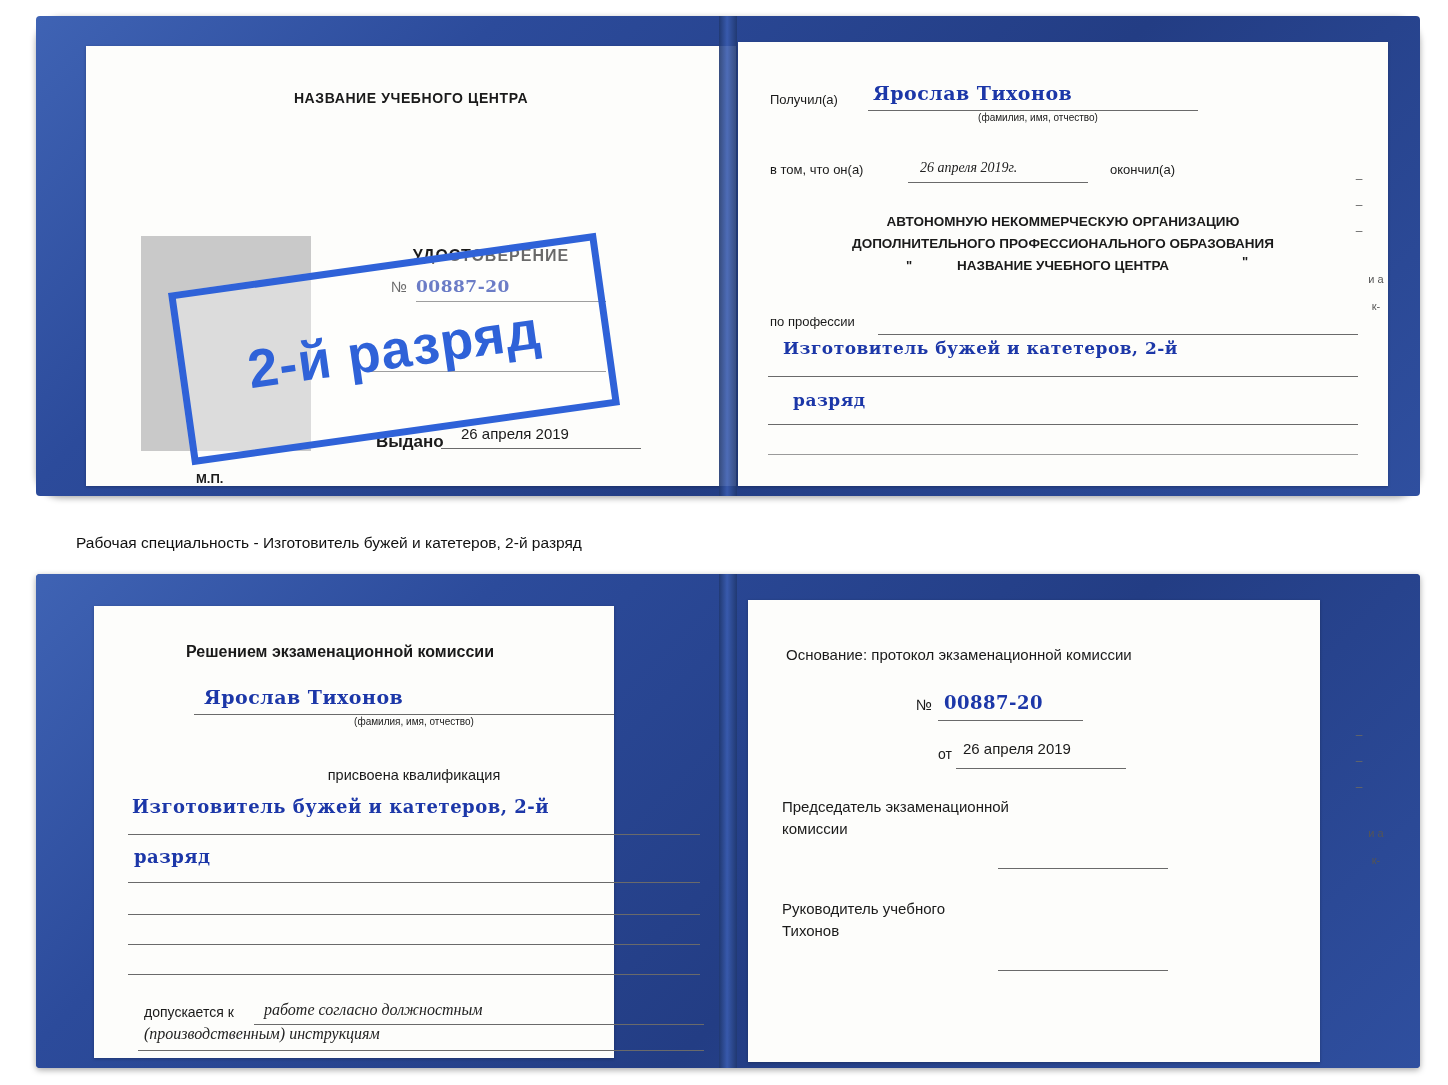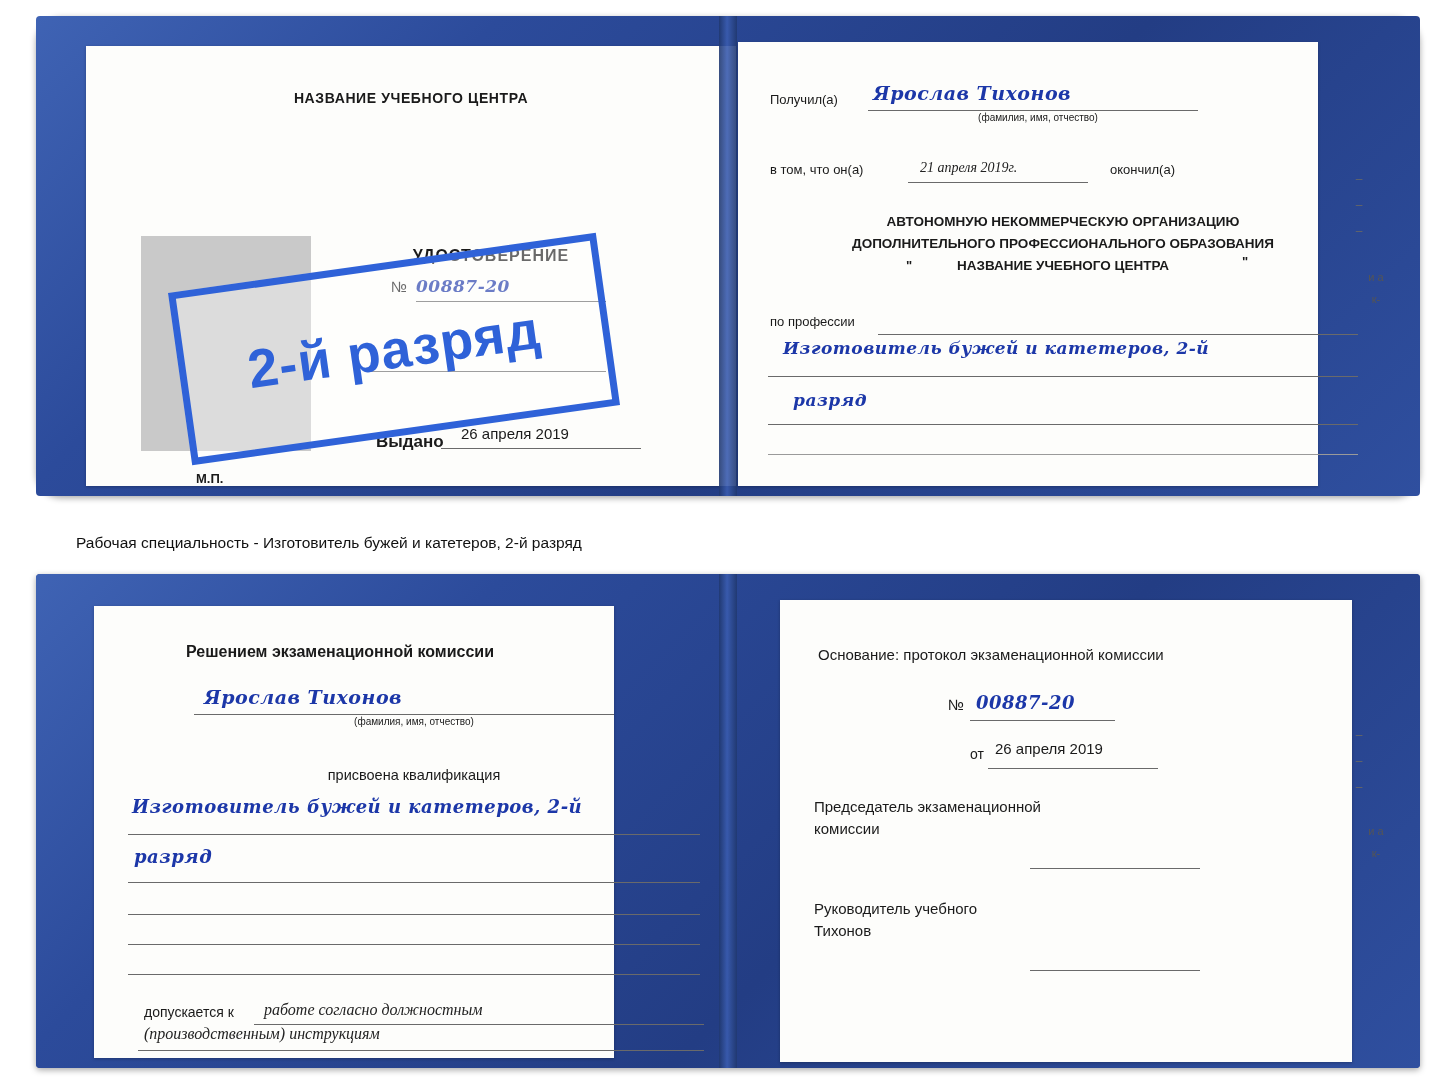--- a/index.html
+++ b/index.html
@@ -54,21 +54,20 @@
     white-space: pre;
     color: #1a1a1a;
     font-size: 13px;
     line-height: 1.25;
   }
   .b { font-weight: bold; }
   .c { text-align: center; }
   .small { font-size: 10px; }
   .hand {
     font-family: "DejaVu Serif", serif;
-    font-style: italic;
     color: #1c37a8;
     font-weight: bold;
     letter-spacing: .5px;
     text-align: center;
   }
   .hand-blk {
     font-family: "Liberation Serif", serif;
     font-style: italic;
     color: #222;
   }
@@ -106,21 +105,21 @@
     position: absolute;
     font-size: 15.5px;
     color: #111;
   }
 
   
   .edge-strip {
     position: absolute;
     font-size: 11px;
     color: #555;
-    line-height: 22px;
+    line-height: 27px;
     text-align: center;
     width: 16px;
   }
   .dashes {
     position: absolute;
     font-size: 12px;
     color: #666;
     line-height: 26px;
     width: 14px;
     text-align: center;
@@ -146,28 +145,28 @@
 
     <div class="line" style="left:280px; top:325px; width:240px;"></div>
 
     <div class="t b" style="left:290px; top:385px; font-size:17px;">Выдано</div>
     <div class="t" style="left:375px; top:379px; font-size:15px;">26 апреля 2019</div>
     <div class="line" style="left:355px; top:402px; width:200px;"></div>
 
     <div class="t b" style="left:110px; top:425px; font-size:13px;">М.П.</div>
   </div>
 
-  <div class="page right" style="left:702px; top:26px; width:580px; height:444px;">
+  <div class="page right" style="left:702px; top:26px; width:650px; height:444px;">
     <div class="t" style="left:32px; top:50px;">Получил(а)</div>
     <div class="t hand" style="left:135px; top:40px; font-size:19px;">Ярослав Тихонов</div>
     <div class="line" style="left:130px; top:68px; width:330px;"></div>
     <div class="t small c" style="left:180px; top:70px; width:240px;">(фамилия, имя, отчество)</div>
 
     <div class="t" style="left:32px; top:120px;">в том, что он(а)</div>
-    <div class="t hand-blk" style="left:182px; top:117px; font-size:14px;">21 апреля 2019г.</div>
+    <div class="t hand-blk" style="left:182px; top:117px; font-size:14px;">26 апреля 2019г.</div>
     <div class="line" style="left:170px; top:140px; width:180px;"></div>
     <div class="t" style="left:372px; top:120px;">окончил(а)</div>
 
     <div class="t b c" style="left:20px; top:194px; width:610px; font-size:13.5px;">ДОПОЛНИТЕЛЬНОГО ПРОФЕССИОНАЛЬНОГО ОБРАЗОВАНИЯ</div>
     <div class="t b c" style="left:20px; top:172px; width:610px; font-size:13.5px;">АВТОНОМНУЮ НЕКОММЕРЧЕСКУЮ ОРГАНИЗАЦИЮ</div>
     <div class="t b quote" style="left:168px; top:216px;">"</div>
     <div class="t b c" style="left:20px; top:216px; width:610px; font-size:13.5px;">НАЗВАНИЕ УЧЕБНОГО ЦЕНТРА</div>
     <div class="t b quote" style="left:504px; top:212px;">"</div>
 
     <div class="t" style="left:32px; top:272px;">по профессии</div>
@@ -211,21 +210,21 @@
     <div class="line" style="left:34px; top:338px; width:572px;"></div>
     <div class="line" style="left:34px; top:368px; width:572px;"></div>
 
     <div class="t" style="left:50px; top:398px; font-size:14px;">допускается к</div>
     <div class="t hand-blk" style="left:170px; top:394px; font-size:16px;">работе согласно должностным</div>
     <div class="line" style="left:160px; top:418px; width:450px;"></div>
     <div class="t hand-blk" style="left:50px; top:418px; font-size:16px;">(производственным) инструкциям</div>
     <div class="line" style="left:44px; top:444px; width:566px;"></div>
   </div>
 
-  <div class="page right" style="left:744px; top:26px; width:572px; height:462px;">
+  <div class="page right" style="left:712px; top:26px; width:572px; height:462px;">
     <div class="t" style="left:38px; top:46px; font-size:15px;">Основание: протокол экзаменационной комиссии</div>
 
     <div class="t" style="left:168px; top:96px; font-size:15px;">№</div>
     <div class="t hand" style="left:196px; top:92px; font-size:18px;">00887-20</div>
     <div class="line" style="left:190px; top:120px; width:145px;"></div>
 
     <div class="t" style="left:190px; top:146px; font-size:14px;">от</div>
     <div class="t" style="left:215px; top:140px; font-size:15px;">26 апреля 2019</div>
     <div class="line" style="left:208px; top:168px; width:170px;"></div>
 

